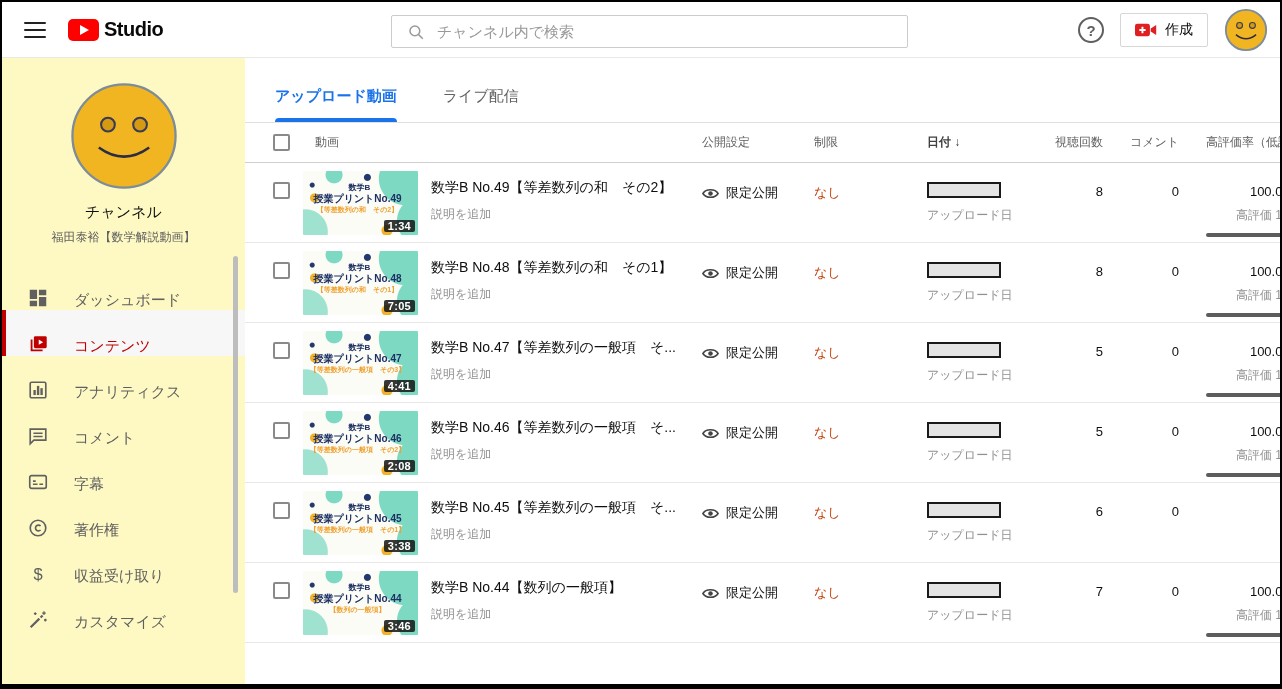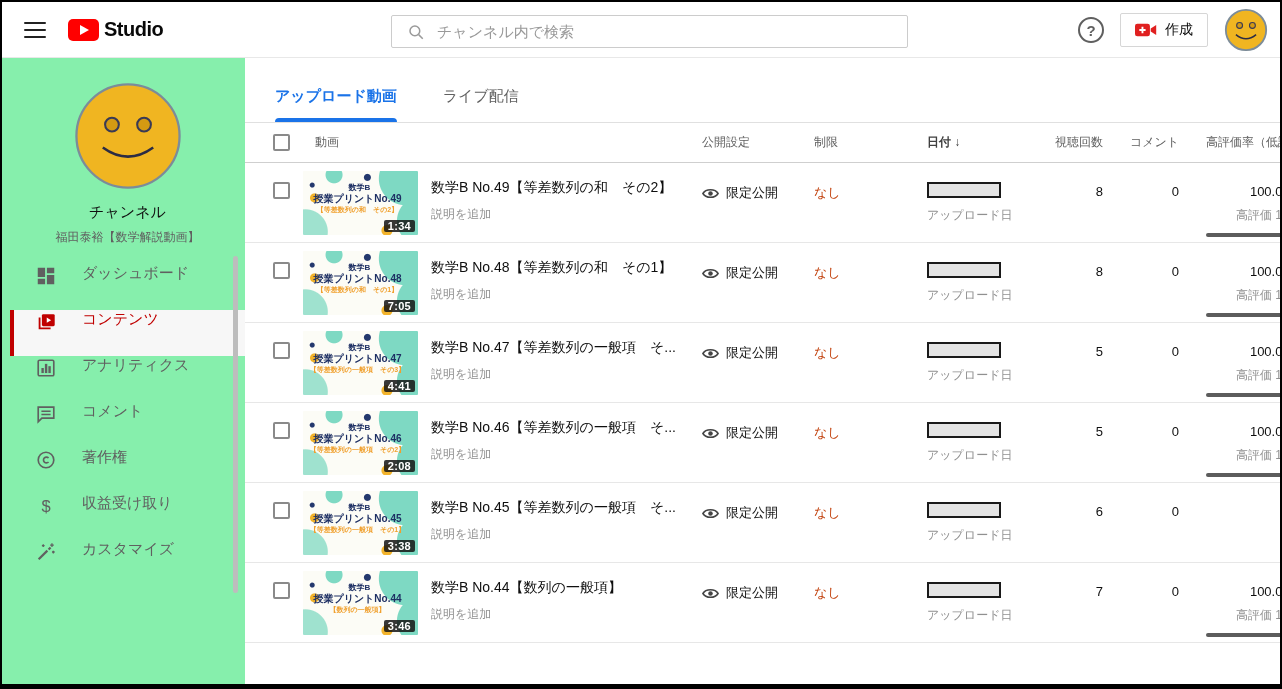--- a/index.html
+++ b/index.html
@@ -22,27 +22,27 @@
   .topbar-right { position:absolute; right:12px; top:0; height:56px; display:flex; align-items:center; gap:16px; }
   .help-btn { width:26px; height:26px; border:2px solid #5f5f5f; border-radius:50%; display:flex; align-items:center; justify-content:center; font-size:15px; font-weight:bold; color:#5f5f5f; cursor:pointer; }
   .create-btn { height:34px; border:1px solid #d6d6d6; border-radius:2px; background:#fff; display:flex; align-items:center; padding:0 14px; gap:8px; cursor:pointer; }
   .create-btn .label { font-size:14px; color:#0f0f0f; }
   .avatar-sm { width:44px; height:44px; cursor:pointer; }
 
   
   .body-row { flex:1; display:flex; overflow:hidden; }
 
   
-  .sidebar { width:243px; flex:0 0 243px; background:#86efac; position:relative; overflow:hidden;padding-left:8px; }
+  .sidebar { width:243px; flex:0 0 243px; background:#fef9c3; position:relative; overflow:hidden; }
   .channel-box { text-align:center; padding-top:23px; }
   .avatar-lg { width:110px; height:110px; }
   .channel-label { font-size:15px; color:#0f0f0f; margin-top:12px; }
   .channel-name { font-size:12px; color:#606060; margin-top:7px; }
   .nav { margin-top:18px; }
-  .nav-item { height:46px; display:flex; align-items:flex-start; cursor:pointer; position:relative; }
+  .nav-item { height:46px; display:flex; align-items:flex-end; cursor:pointer; position:relative; }
   .nav-item .nicon { width:24px; height:24px; margin-left:24px; display:flex; align-items:center; justify-content:center; }
   .nav-item .nlabel { font-size:15px; color:#606060; margin-left:24px; white-space:nowrap; }
   .nav-item.active { background:#f7f7f7; }
   .nav-item.active::before { content:""; position:absolute; left:0; top:0; bottom:0; width:4px; background:#c00000; }
   .nav-item.active .nlabel { color:#c00000; }
   .side-scrollbar { position:absolute; right:7px; top:198px; width:5px; height:337px; background:#bdbdbd; border-radius:3px; }
 
   
   .main { flex:1; overflow:hidden; position:relative; background:#fff; }
   .tabs-row { height:65px; border-bottom:1px solid #e0e0e0; display:flex; align-items:flex-end; padding-left:30px; }
@@ -196,20 +196,29 @@
               <svg width="22" height="22" viewBox="0 0 24 24">
                 <path d="M3.5 4.5 h17 v12 h-13 l-4 4 Z" fill="none" stroke="#606060" stroke-width="1.8"></path>
                 <path d="M7 9 h10 M7 12.5 h10" stroke="#606060" stroke-width="1.6"></path>
               </svg>
             </span>
           <span class="nlabel">コメント</span>
         </div>
         <div class="nav-item">
           <span class="nicon">
               <svg width="22" height="22" viewBox="0 0 24 24">
+                <rect x="3" y="5" width="18" height="14" rx="2" fill="none" stroke="#606060" stroke-width="1.8"></rect>
+                <path d="M6.5 14.5 h5 M13.5 14.5 h4 M6.5 11 h3" stroke="#606060" stroke-width="1.8"></path>
+              </svg>
+            </span>
+          <span class="nlabel">字幕</span>
+        </div>
+        <div class="nav-item">
+          <span class="nicon">
+              <svg width="22" height="22" viewBox="0 0 24 24">
                 <circle cx="12" cy="12" r="8.5" fill="none" stroke="#606060" stroke-width="1.8"></circle>
                 <path d="M14.8 9.8 a3.2 3.2 0 1 0 0 4.4" fill="none" stroke="#606060" stroke-width="1.8"></path>
               </svg>
             </span>
           <span class="nlabel">著作権</span>
         </div>
         <div class="nav-item">
           <span class="nicon">
               <svg width="22" height="22" viewBox="0 0 24 24">
                 <text x="12" y="18" font-size="18" text-anchor="middle" fill="#606060" font-family="sans-serif">$</text>

